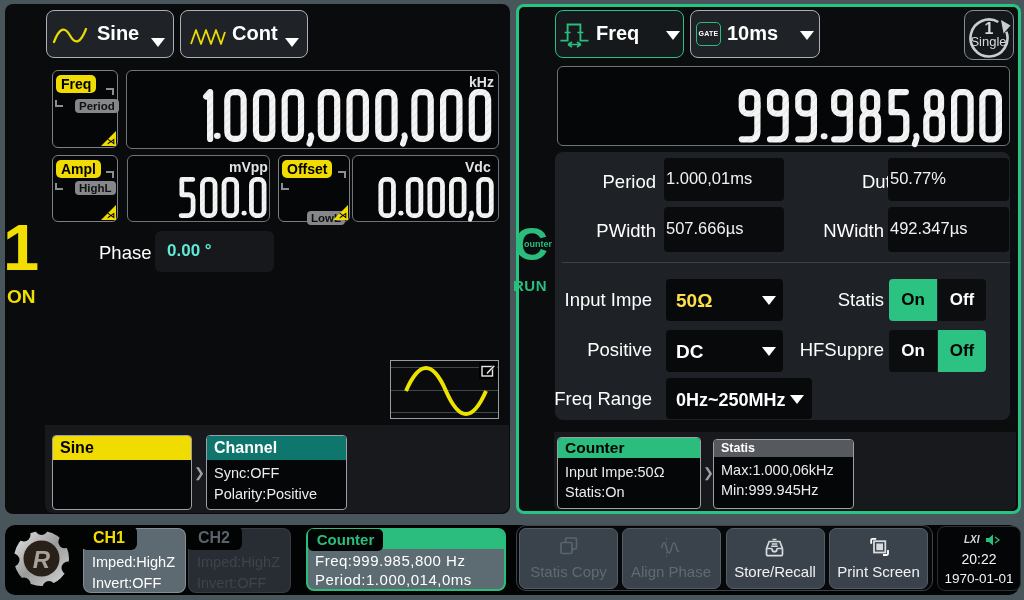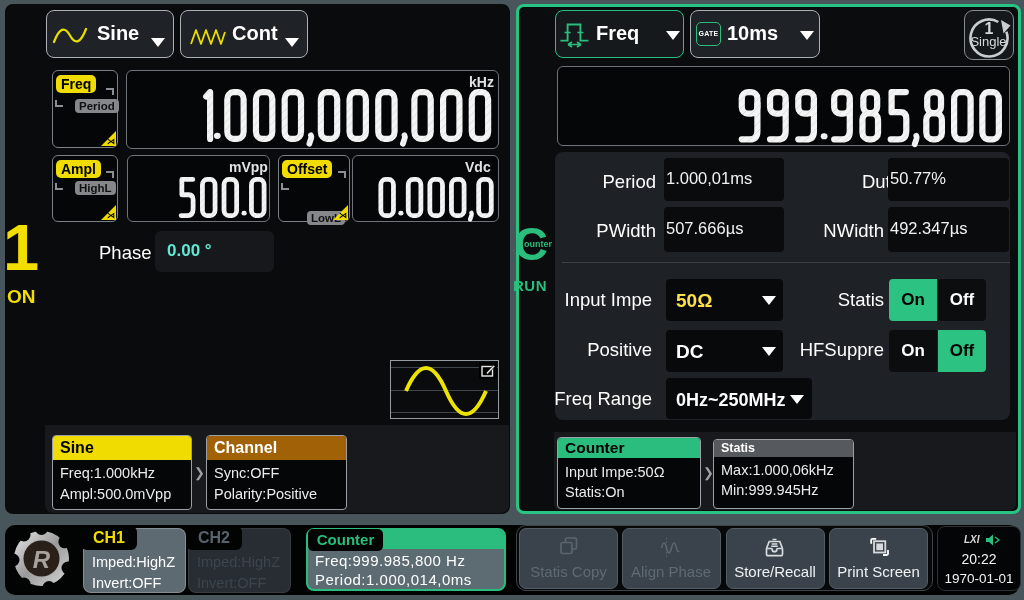--- a/index.html
+++ b/index.html
@@ -294,25 +294,24 @@
   <div class="abs" style="right:1px;top:1px;width:18px;height:17px;background:#000;">
     <svg width="18" height="17" viewBox="0 0 18 17">
       <rect x="3" y="4.5" width="10.5" height="9.5" fill="none" stroke="#e8e8e8" stroke-width="1.4"></rect>
       <path d="M7 11 L14.5 3 L16 4.5 L8.5 12.3 Z" fill="#e8e8e8" stroke="#000" stroke-width="0.7"></path>
     </svg>
   </div>
 </div>
 
 <div class="card" style="left:52px;top:435px;width:138px;height:73px;">
   <div class="chead" style="background:#f0dc00;line-height:24px;">Sine</div>
-  <div class="cbody" style="line-height:20.5px;padding-top:3px;">Freq:1.000kHz<br>Ampl:500.0mVpp</div>
 </div>
 <div class="chev" style="left:194px;top:465px;font-size:13px;">❯</div>
 <div class="card" style="left:206px;top:435px;width:139px;height:73px;">
-  <div class="chead" style="background:#a16207;color:#fff;line-height:24px;">Channel</div>
+  <div class="chead" style="background:#0f766e;color:#fff;line-height:24px;">Channel</div>
   <div class="cbody" style="line-height:20.5px;padding-top:3px;">Sync:OFF<br>Polarity:Positive</div>
 </div>
 
 <div class="abs" style="left:3px;top:210px;font-size:65px;font-weight:bold;color:#f2de00;">1</div>
 <div class="abs" style="left:7px;top:286px;font-size:19px;font-weight:bold;color:#f2de00;">ON</div>
 
 <div class="dd" style="left:555px;top:10px;width:129px;height:48px;border-color:#29c081;background:#15191b;"></div>
 <svg class="abs" style="left:559px;top:23px;" width="31" height="25" viewBox="0 0 31 25">
   <g fill="none" stroke="#2abd7d" stroke-width="1.9">
   <path d="M1.4 17.6 H8.6 V1.5 H21.4 V17.6 H29.5"></path>

